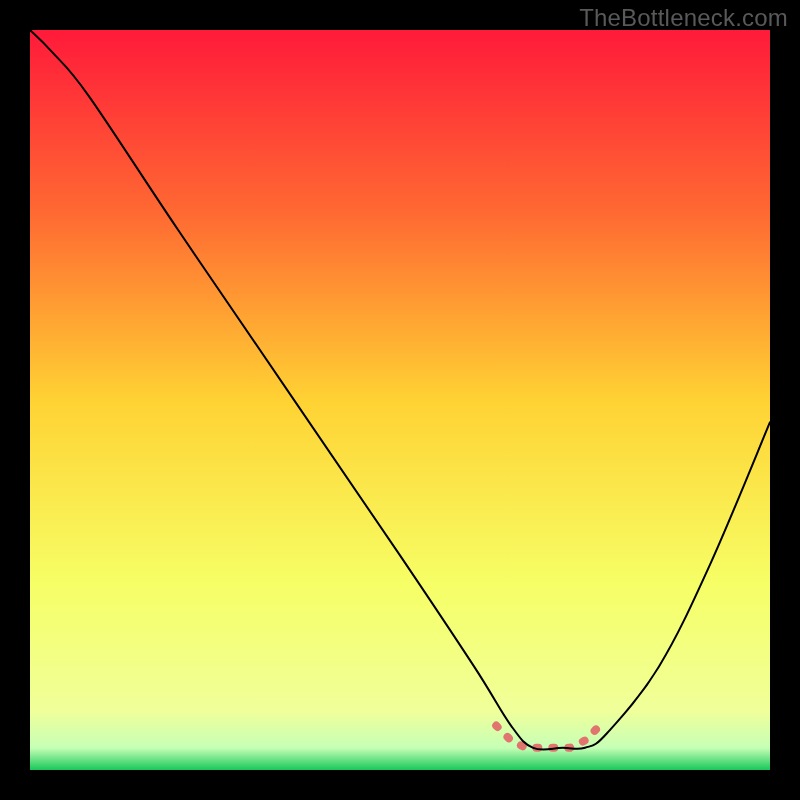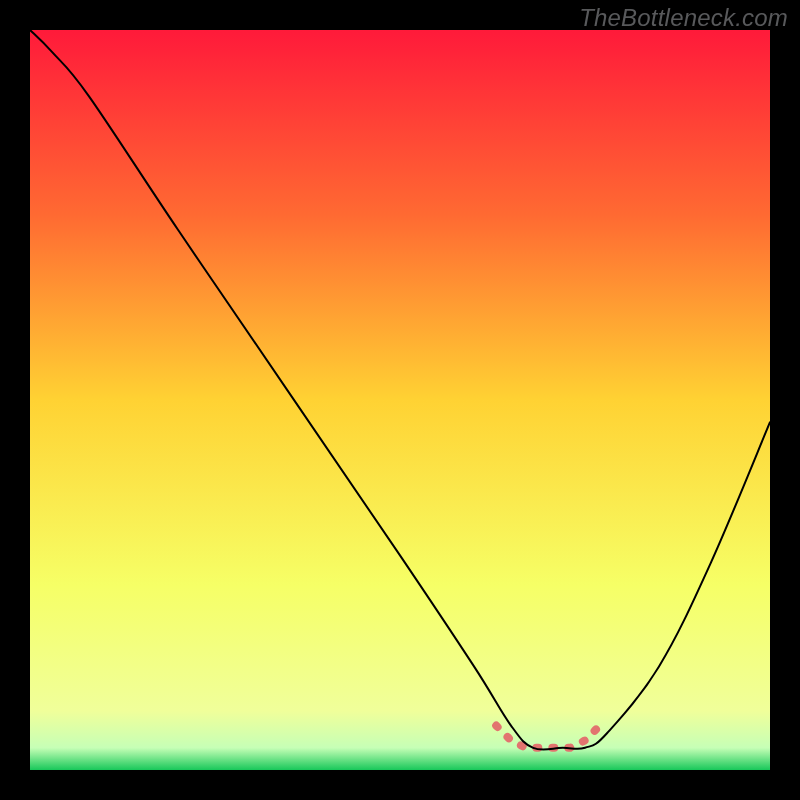--- a/index.html
+++ b/index.html
@@ -10,21 +10,20 @@
     background: #000;
     overflow: hidden;
   }
   .frame {
     position: absolute;
     left: 0;
     top: 0;
     width: 800px;
     height: 605px;
     background: #86efac;
-    font-style: italic;
   }
   .watermark {
     position: absolute;
     top: 4px;
     right: 12px;
     font-family: Arial, Helvetica, sans-serif;
     font-size: 24px;
     font-weight: 400;
     color: #58595b;
     letter-spacing: 0.2px;

